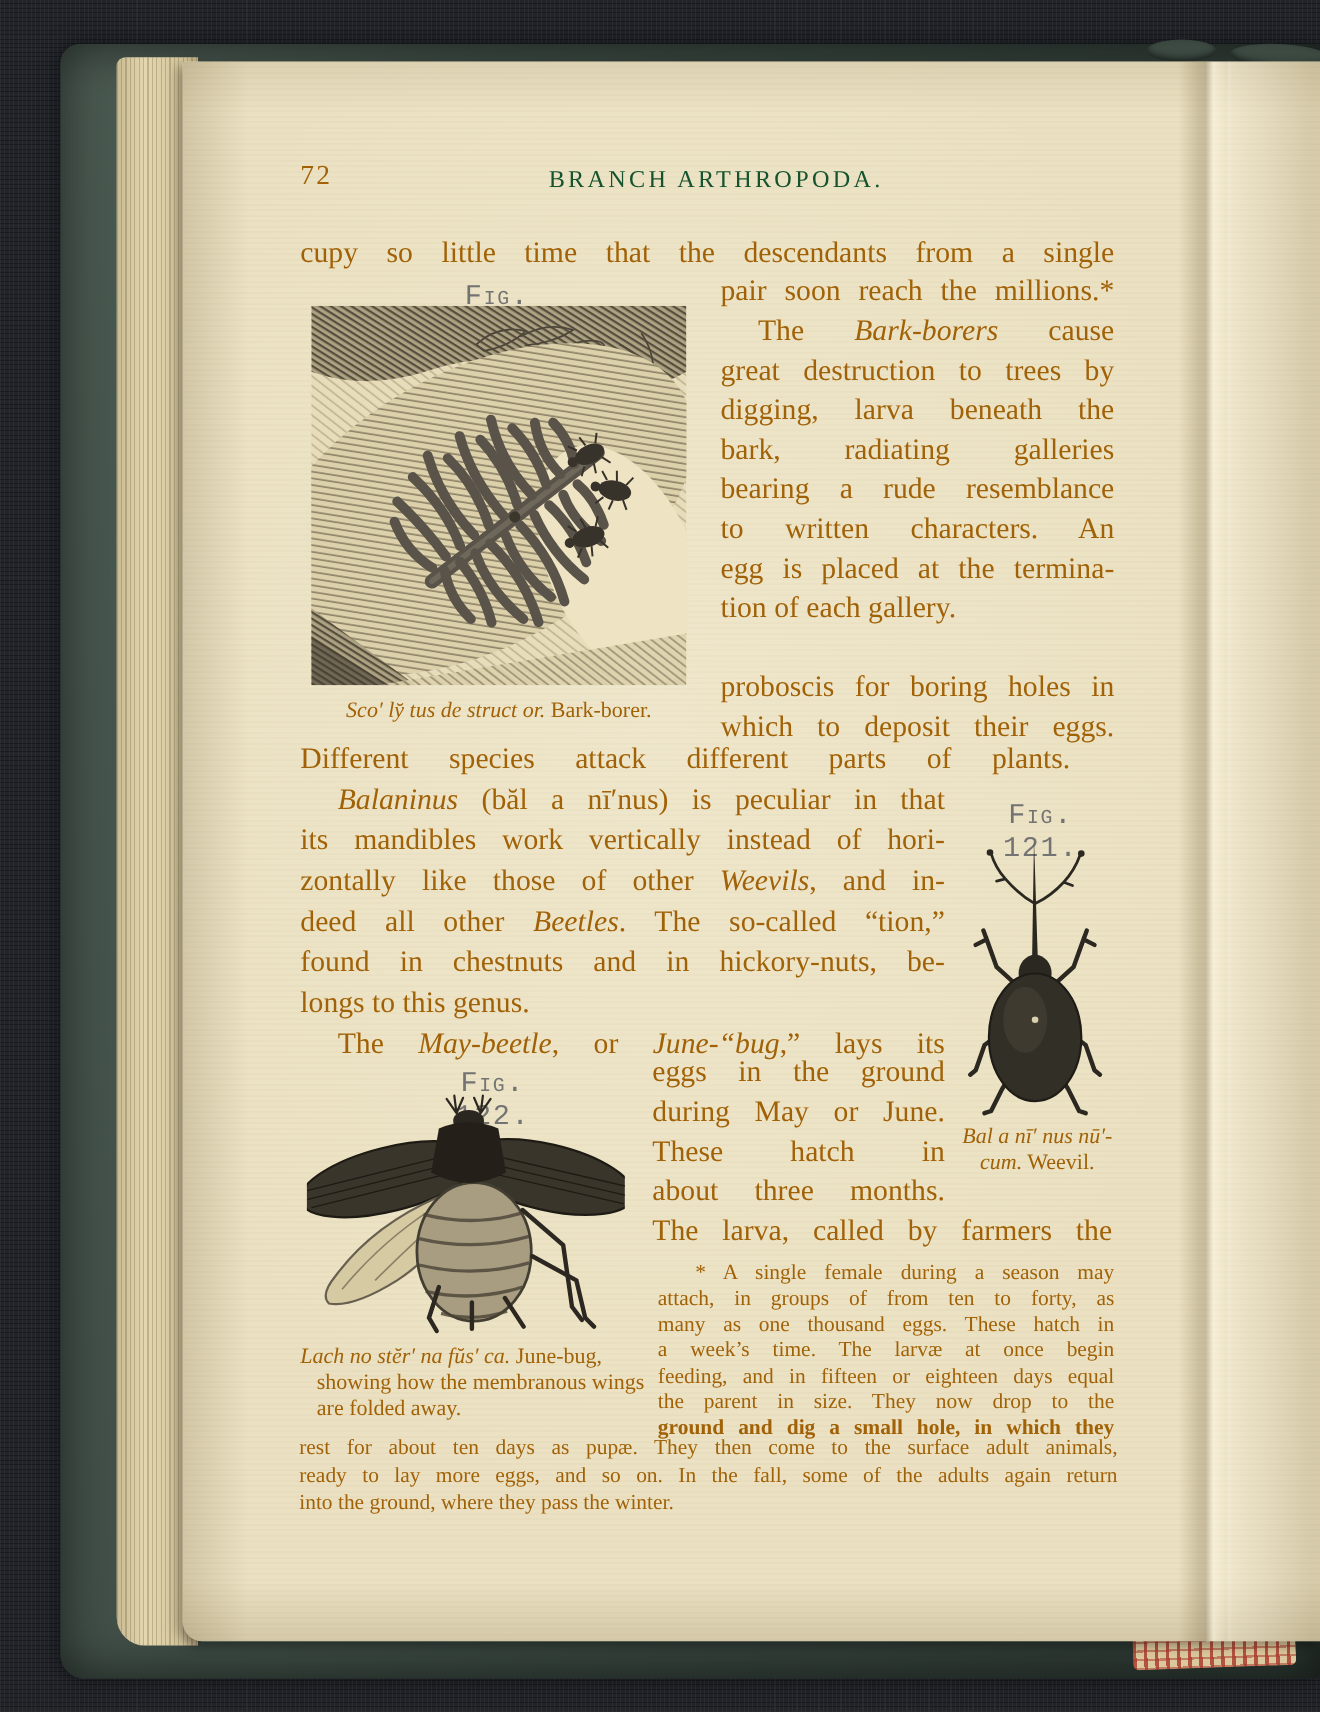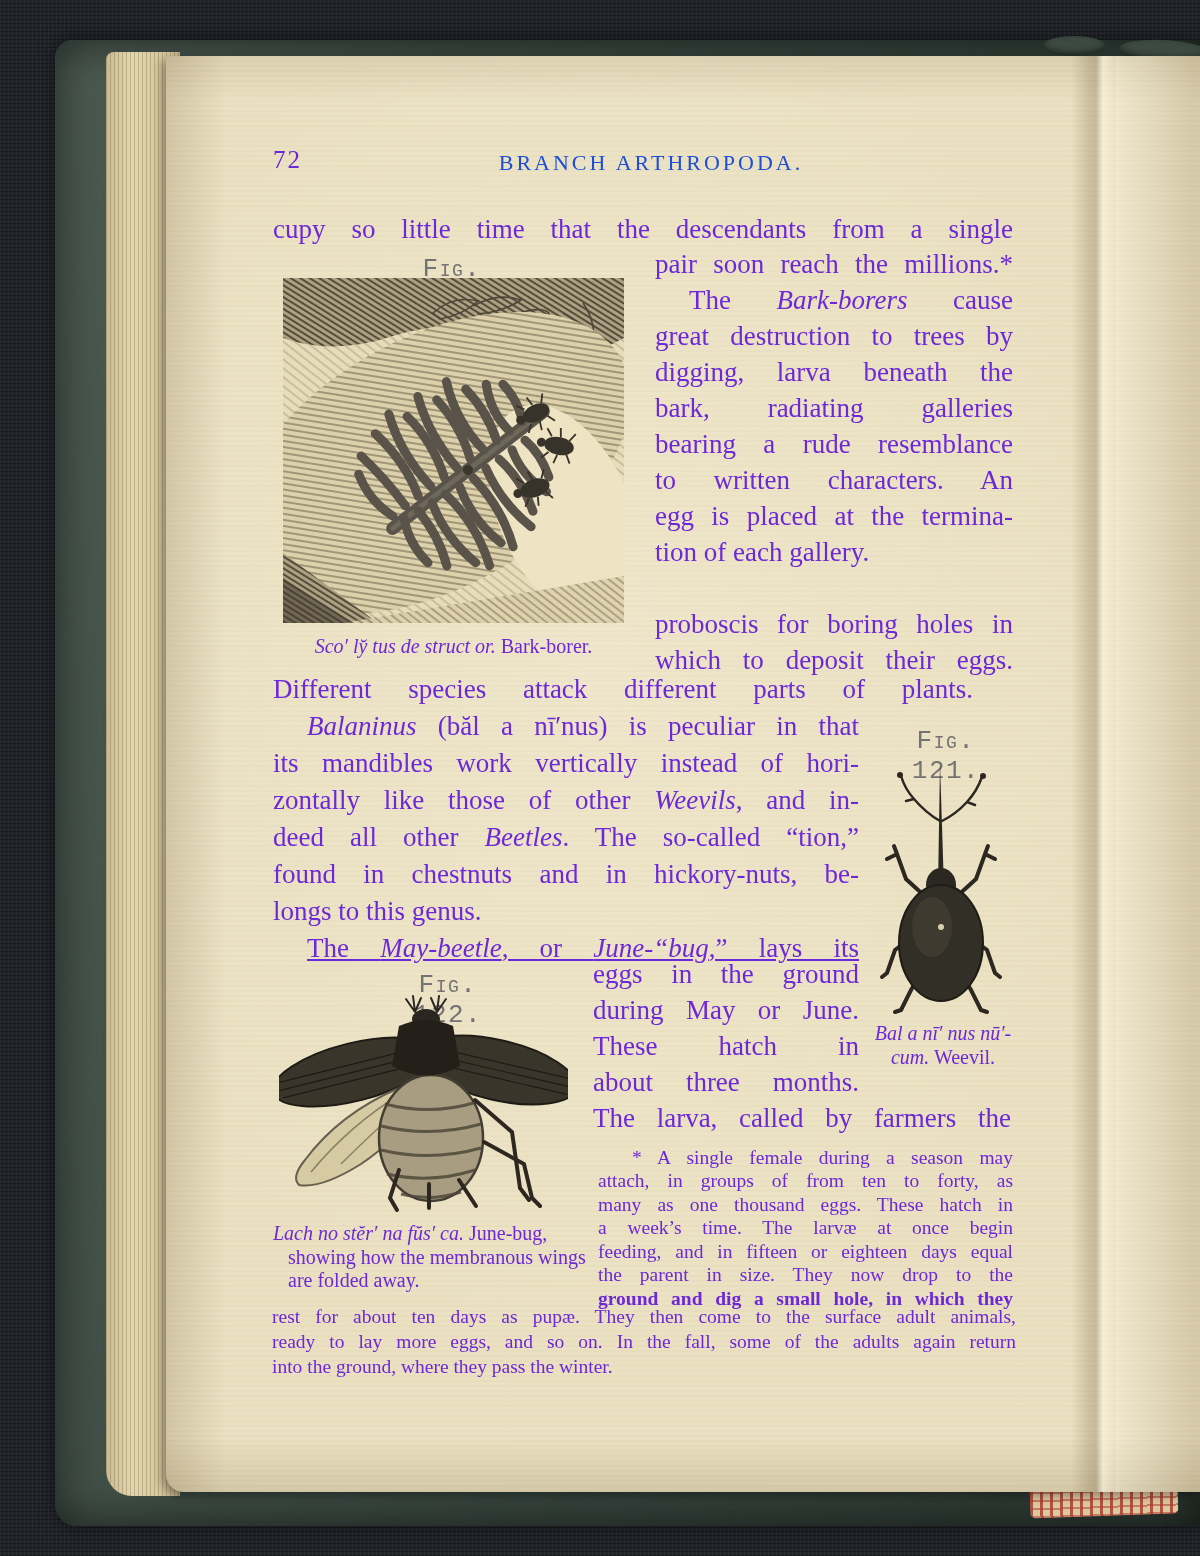--- a/index.html
+++ b/index.html
@@ -32,30 +32,30 @@
       radial-gradient(ellipse at 42% 42%, rgba(255,253,240,.20), transparent 62%),
       linear-gradient(90deg, rgba(108,88,50,.20), transparent 60px),
       linear-gradient(270deg, rgba(108,88,50,.08), transparent 90px),
       linear-gradient(0deg, rgba(108,88,50,.18), transparent 55px),
       linear-gradient(180deg, rgba(108,88,50,.12), transparent 45px),
       repeating-linear-gradient(0deg, rgba(120,100,60,.03) 0 2px, transparent 2px 5px);}
   .crease{position:absolute;left:905px;top:0;width:50px;height:100%;
     background:linear-gradient(90deg, transparent, rgba(112,92,55,.25) 38%, rgba(70,54,28,.22) 50%, rgba(255,250,234,.55) 64%, transparent);}
   .gutter{position:absolute;left:950px;top:0;width:84px;height:100%;
     background:linear-gradient(90deg, rgba(255,252,240,.25), rgba(120,100,60,.10) 90%);}
-  .t{position:absolute;color:#6d28d9;}
+  .t{position:absolute;color:#a16207;}
   .bl{font-size:27px;line-height:1.26;}
   .j{text-align:justify;text-align-last:justify;}
   .ind{text-indent:34px;}
   .c{text-align:center;}
   .fn{font-size:19.5px;line-height:1.2;}
   .cap{font-size:20px;line-height:1.15;}
   .flabel{font-size:26px;font-variant:small-caps;letter-spacing:1.5px;color:#737373;font-family:Liberation Mono, monospace;}
   .pagenum{font-size:25px;letter-spacing:2px;}
-  .header{font-size:22px;letter-spacing:3px;color:#1d4ed8;}
+  .header{font-size:22px;letter-spacing:3px;color:#14532d;}
   i{font-style:italic;}
 </style>
 </head>
 <body>
 
 <div class="scene">
   <div class="fabric"></div>
 
   <div class="cover"></div>
   <div class="lump" style="left:1042px;top:36px;width:64px;height:20px;"></div>
@@ -167,21 +167,21 @@
     <div class="t bl j" style="left:489px;top:551px;width:358px;"><span>proboscis for boring holes in</span></div>
     <div class="t bl j" style="left:489px;top:587px;width:358px;"><span>which to deposit their eggs.</span></div>
 
     <div class="t bl j" style="left:107px;top:616px;width:700px;"><span>Different species attack different parts of plants.</span></div>
     <div class="t bl j ind" style="left:107px;top:653px;width:586px;"><i>Balaninus</i><span> (băl a nī′nus) is peculiar in that</span></div>
     <div class="t bl j" style="left:107px;top:690px;width:586px;"><span>its mandibles work vertically instead of hori-</span></div>
     <div class="t bl j" style="left:107px;top:727px;width:586px;"><span>zontally like those of other </span><i>Weevils</i><span>, and in-</span></div>
     <div class="t bl j" style="left:107px;top:764px;width:586px;"><span>deed all other </span><i>Beetles</i><span>.  The so-called “tion,”</span></div>
     <div class="t bl j" style="left:107px;top:801px;width:586px;"><span>found in chestnuts and in hickory-nuts, be-</span></div>
     <div class="t bl" style="left:107px;top:838px;width:586px;"><span>longs to this genus.</span></div>
-    <div class="t bl j ind" style="left:107px;top:875px;width:586px;text-decoration:underline;"><span>The </span><i>May-beetle</i><span>, or </span><i>June-“bug</i><span>,” lays its</span></div>
+    <div class="t bl j ind" style="left:107px;top:875px;width:586px;"><span>The </span><i>May-beetle</i><span>, or </span><i>June-“bug</i><span>,” lays its</span></div>
 
     <div class="t flabel c" style="left:715px;top:670px;width:130px;">Fig. 121.</div>
     <svg style="position:absolute;left:712px;top:701px;" width="126" height="263" viewBox="0 0 126 263">
       <g stroke="#2b2822" fill="none" stroke-linecap="round">
         <polygon points="60,132 62,6 66,132" fill="#2b2822" stroke="none"></polygon>
         <path d="M62,64 q-14,-8 -26,-22 q-9,-10 -13,-23 m13,23 l-8,2" stroke-width="2.5"></path>
         <path d="M64,64 q14,-7 25,-19 q10,-11 15,-25 m-15,25 l8,3" stroke-width="2.5"></path>
         <circle cx="22" cy="18" r="3" fill="#2b2822" stroke="none"></circle>
         <circle cx="105" cy="19" r="3" fill="#2b2822" stroke="none"></circle>
         <path d="M50,142 L28,122 L19,97 L9,102 M19,97 l-3,-8" stroke-width="4"></path>

